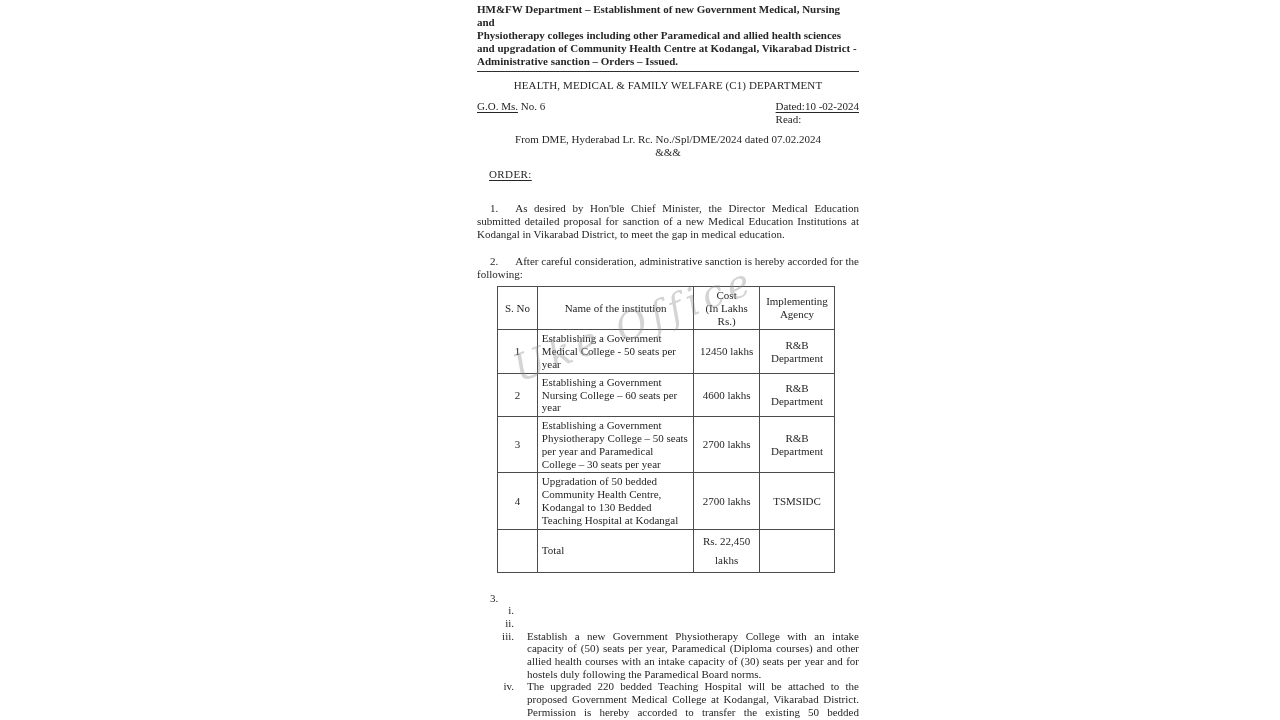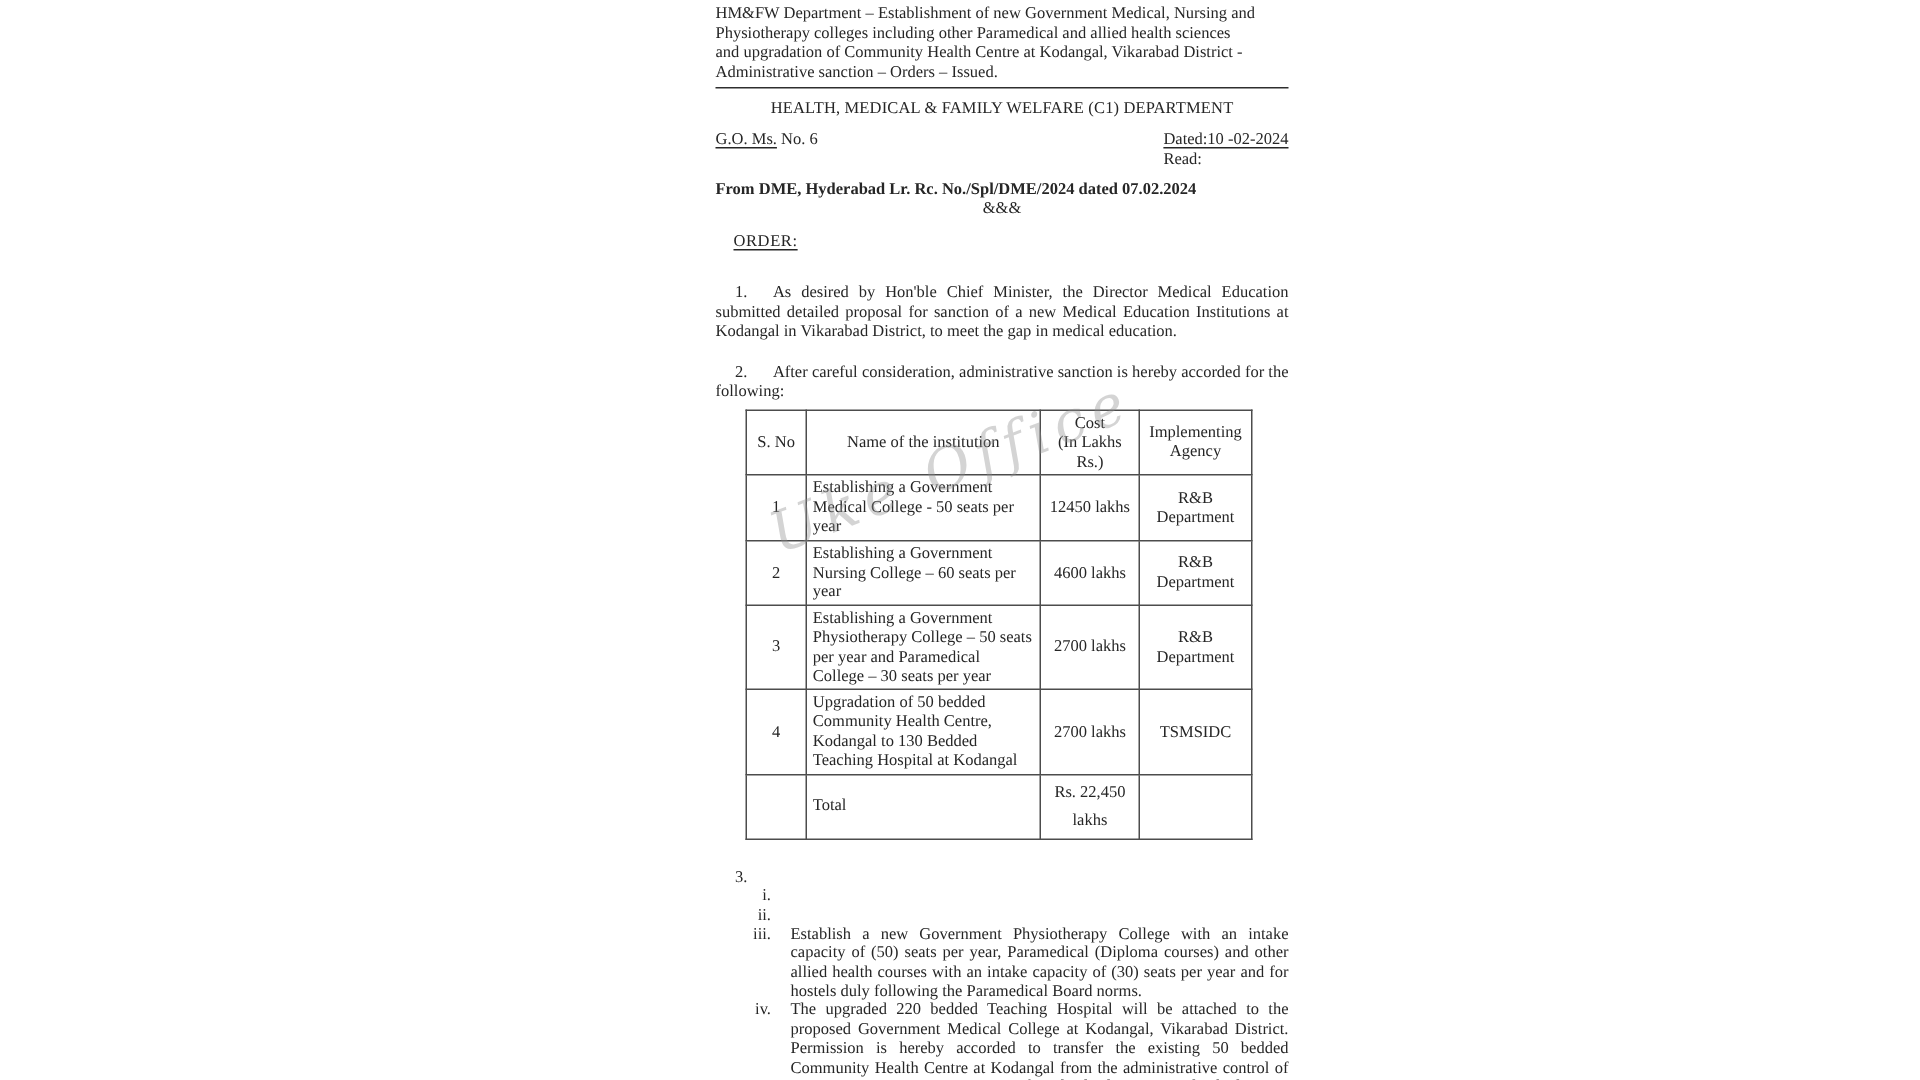--- a/index.html
+++ b/index.html
@@ -23,35 +23,36 @@
     top: 3px;
     width: 382px;
     font-size: 11px;
     line-height: 13px;
   }
   .subject {
     white-space: pre-line;
     text-align: left;
     border-bottom: 1.5px solid #2e2e2e;
     padding-bottom: 3px;
+    font-weight: bold;
   }
   .dept {
     text-align: center;
     margin-top: 7px;
     letter-spacing: 0.1px;
   }
   .go-row {
     display: flex;
     justify-content: space-between;
     align-items: flex-start;
     margin-top: 8px;
   }
   .underline { text-decoration: underline; text-underline-offset: 2px; }
   .dated-block { text-align: left; }
-  .from-line { margin-top: 7px; font-weight: bold; }
+  .from-line { text-align: center; margin-top: 7px; }
   .amp-line { text-align: center; }
   .order-label { margin-top: 9px; }
   .order-label span { text-decoration: underline; text-underline-offset: 2px; letter-spacing: 0.4px; padding-left: 12px; }
   .para {
     margin-top: 14px;
     text-align: justify;
     text-indent: 13px;
   }
   .para.first { margin-top: 21px; }
   .para .num { margin-right: 17px; }

